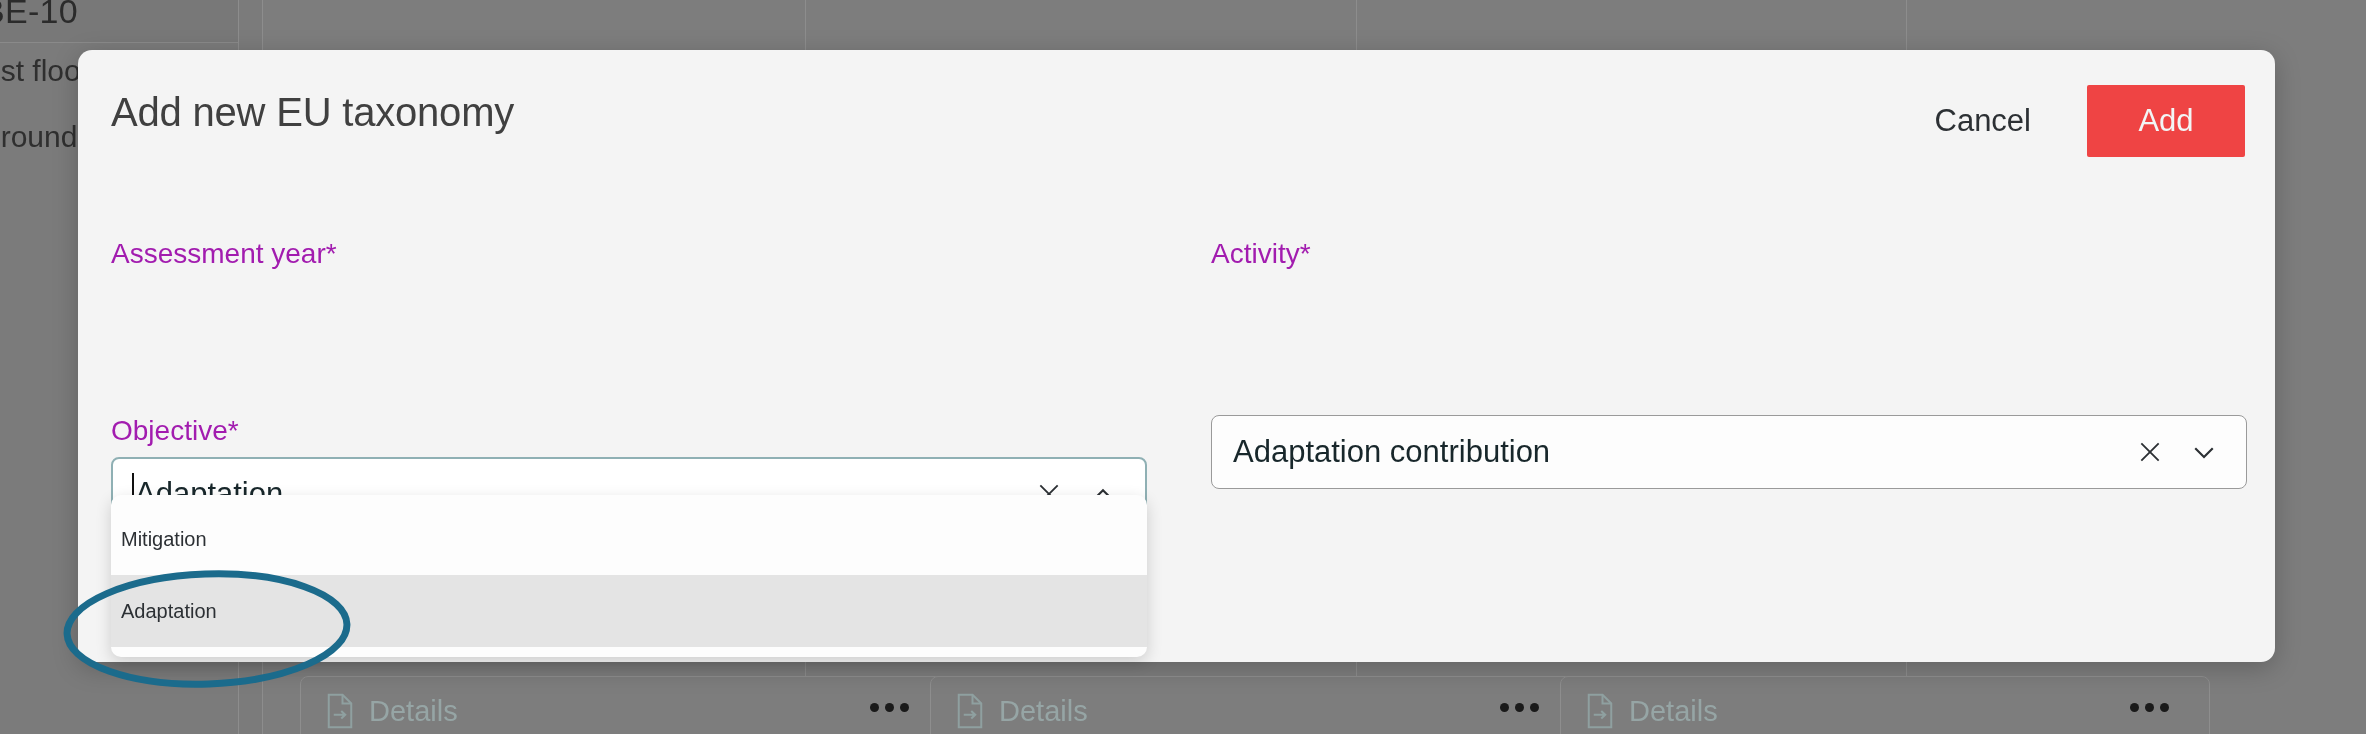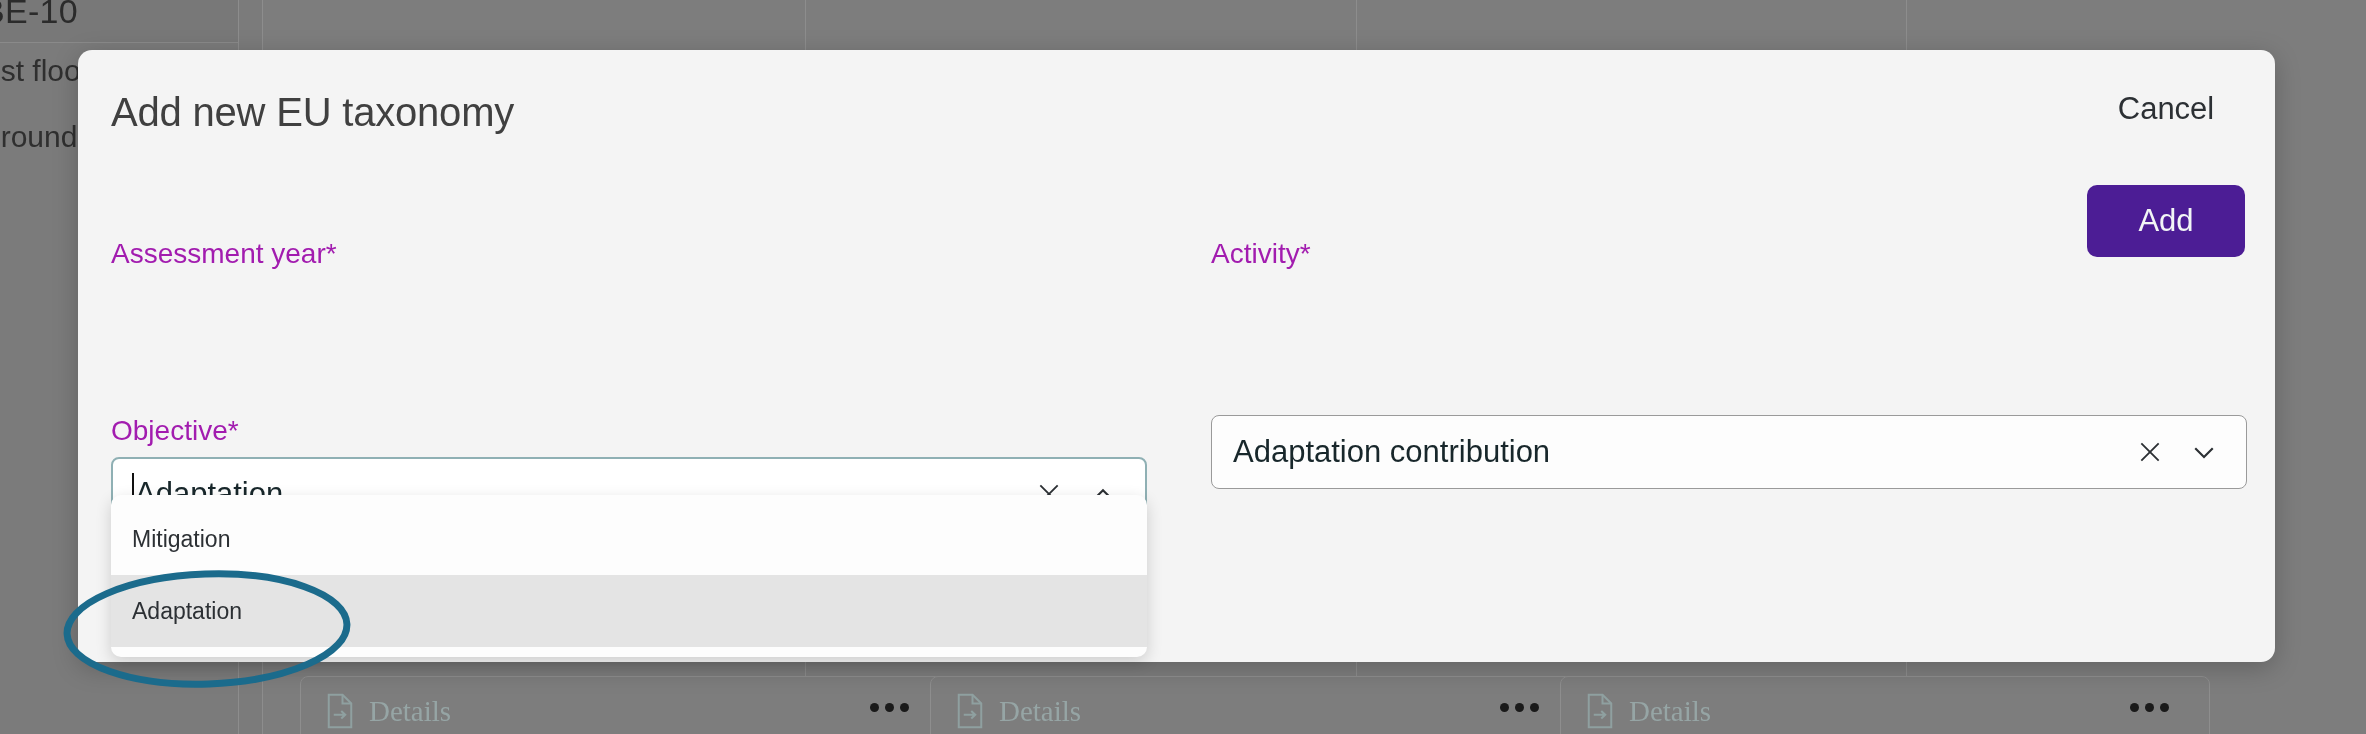--- a/index.html
+++ b/index.html
@@ -89,21 +89,20 @@
     top: 16px;
     display: flex;
     align-items: center;
     gap: 14px;
   }
   .bg-card-icon svg { display: block; }
   .bg-card-label {
     font-size: 29px;
     color: #96a5a5;
     white-space: nowrap;
-    font-family: Liberation Serif, serif;
   }
   .bg-card-dots {
     position: absolute;
     top: 26px;
     display: flex;
     gap: 6px;
   }
   .bg-card-dots i {
     display: block;
     width: 9px; height: 9px;
@@ -138,36 +137,35 @@
     letter-spacing: -0.2px;
     white-space: nowrap;
   }
   .header-actions {
     position: absolute;
     right: 30px;
     top: 35px;
     display: flex;
     align-items: center;
     gap: 52px;
-    flex-direction: column;
   }
   .btn-cancel {
     background: transparent;
     border: none;
     font-family: inherit;
     font-size: 31px;
     color: #2c3034;
     cursor: pointer;
     padding: 6px 4px;
     white-space: nowrap;
   }
   .btn-add {
-    background: #4c1d95;
+    background: #ef4444;
     border: none;
-    border-radius: 10px;
+    border-radius: 2px;
     font-family: inherit;
     font-size: 31px;
     color: #f2f6f6;
     width: 158px;
     height: 72px;
     cursor: pointer;
     white-space: nowrap;
   }
 
   
@@ -255,22 +253,22 @@
     box-shadow: 0 5px 16px rgba(0,0,0,0.16);
     overflow: hidden;
     padding: 8px 0 10px 0;
     box-sizing: border-box;
     z-index: 20;
   }
   .dd-option {
     height: 72px;
     display: flex;
     align-items: center;
-    padding-left: 21px;
-    font-size: 23px;
+    padding-left: 10px;
+    font-size: 20px;
     color: #2c3034;
     cursor: pointer;
     box-sizing: border-box;
     white-space: nowrap;
   }
   .dd-option.highlighted {
     background: #e4e4e4;
   }
 
   

